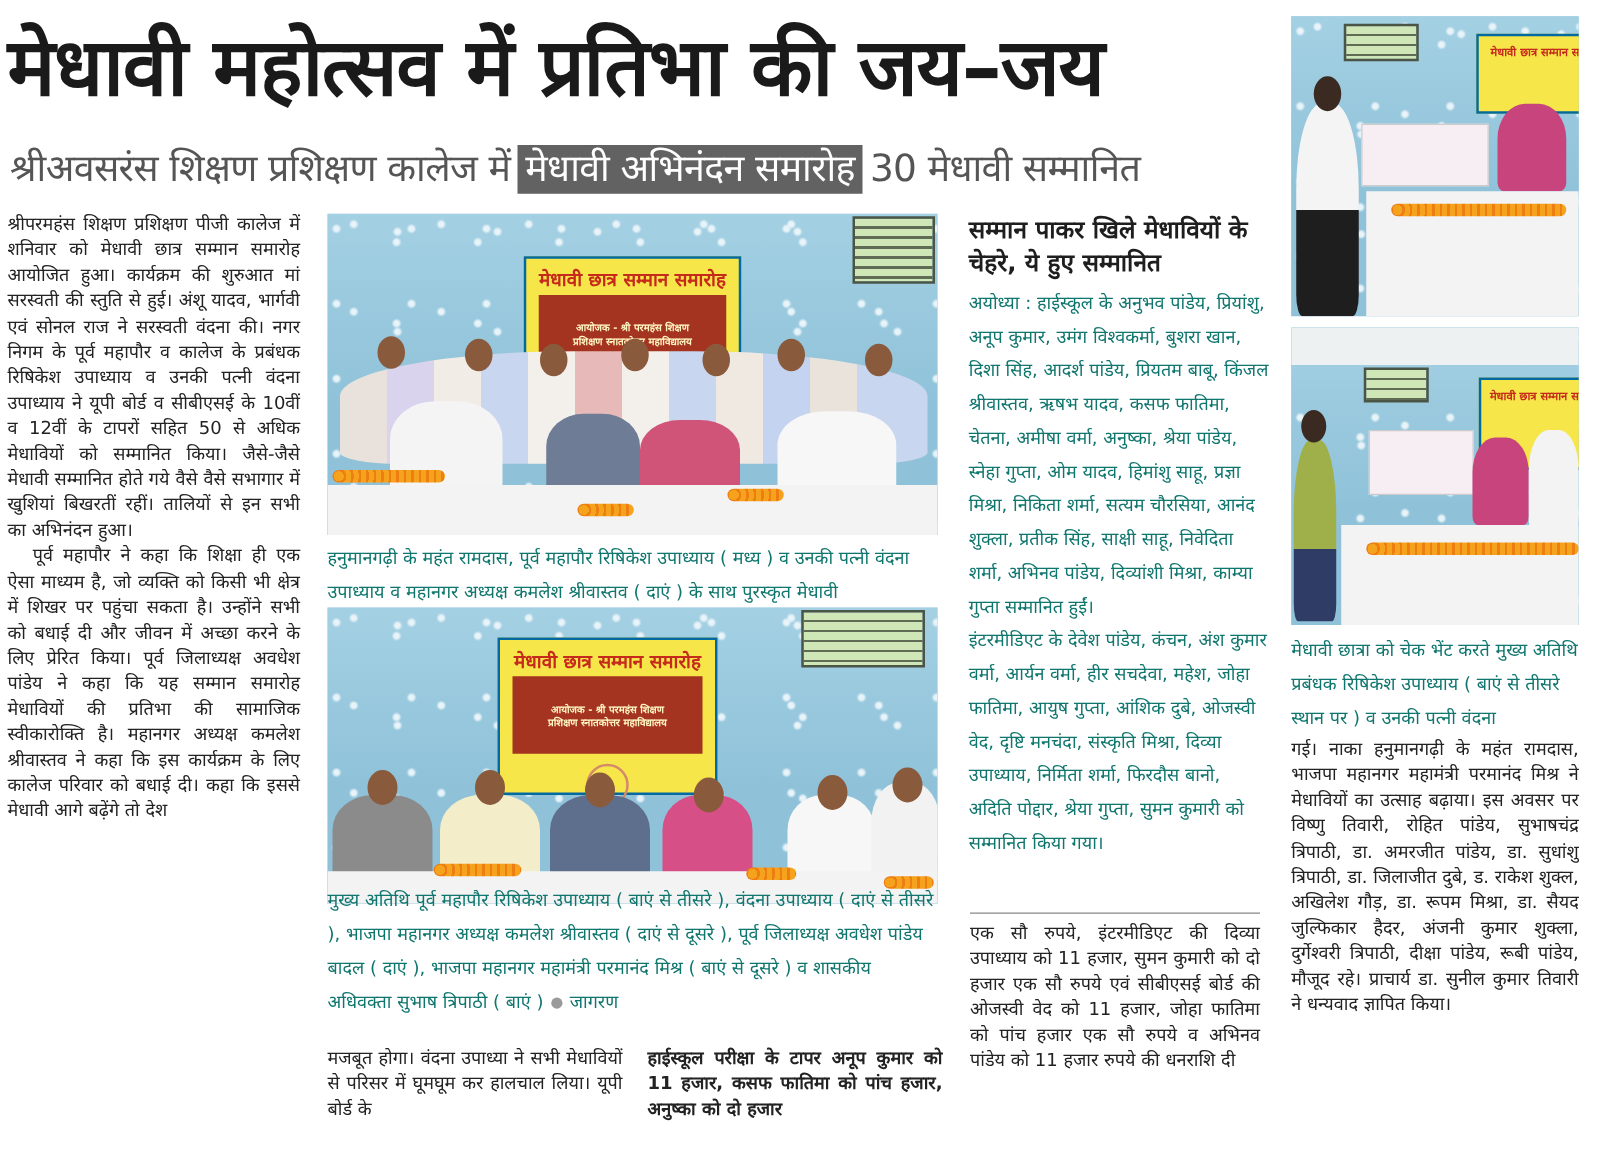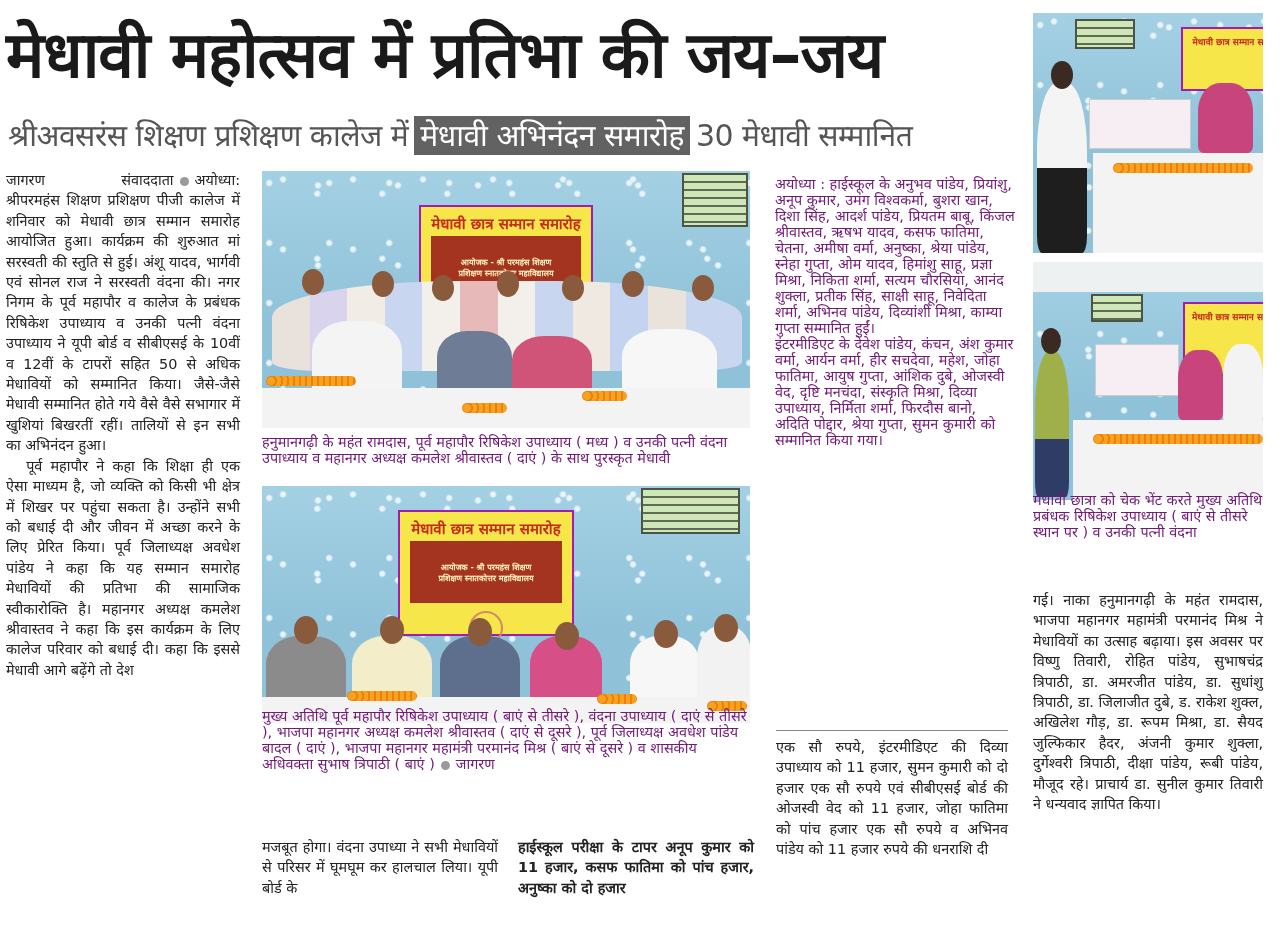--- a/index.html
+++ b/index.html
@@ -18,47 +18,44 @@
          margin: 0 6px; vertical-align: middle; }
   .photo { overflow: hidden; background: #9cc9dc; }
   .wall { position: absolute; inset: 0;
           background:
             radial-gradient(circle at 12% 20%, #e8f4f9 2px, transparent 4px),
             radial-gradient(circle at 30% 12%, #e8f4f9 2px, transparent 4px),
             radial-gradient(circle at 70% 18%, #e8f4f9 2px, transparent 4px),
             radial-gradient(circle at 85% 35%, #e8f4f9 2px, transparent 4px),
             linear-gradient(180deg, #a4d0e3 0%, #8fc2d9 60%, #8fc2d9 100%);
           background-size: 60px 60px, 70px 70px, 80px 80px, 65px 65px, 100% 100%; }
-  .banner { position: absolute; background: #f6e64a; border: 2px solid #a21caf; text-align: center;
+  .banner { position: absolute; background: #f6e64a; border: 2px solid #0369a1; text-align: center;
             font-weight: bold; color: #c62a1b; }
   .banner .bt { display:block; font-size: 15px; margin-top: 6px; }
   .banner .bs { display:block; margin: 3px 10px; background: #a4331f; color: #fff6c2; font-size: 8px; padding: 20px; }
   .window { position: absolute; background: repeating-linear-gradient(180deg, #cfe7b6 0 6px, #5f6b55 6px 8px); border: 2px solid #4b5545; }
   .table { position: absolute; left: 0; right: 0; bottom: 0; background: #f3f3f3; }
   .person { position: absolute; border-radius: 40% 40% 10% 10%; }
   .head { position: absolute; border-radius: 50%; background: #8a5a3c; }
   .marigold { position: absolute; height: 10px; border-radius: 6px;
               background: repeating-radial-gradient(circle at 5px 5px, #f5a21c 0 4px, #ef7e12 4px 6px); }
-  .caption { font-size: 14.4px; line-height: 16px; color: #701a75; }
+  .caption { font-size: 14.4px; line-height: 27px; color: #0f766e; }
   .sidehead { font-size: 19.5px; font-weight: bold; line-height: 27px; color: #1e1e1e; }
   .rule { height: 1px; background: #888; }
 </style>
 </head>
 <body>
 
 <div class="abs headline">मेधावी महोत्सव में प्रतिभा की जय–जय</div>
 
 <div class="abs subhead">
   <span>श्रीअवसरंस शिक्षण प्रशिक्षण कालेज में</span><span class="hl">मेधावी अभिनंदन समारोह</span><span>30 मेधावी सम्मानित</span>
 </div>
 
 <div class="abs col" style="left:6px; top:170px; width:234px;">
-  <p style="text-align-last: justify;">
-    <span>जागरण संवाददाता</span><span class="dot"></span><span>अयोध्या:</span>
-  </p>
   <p>श्रीपरमहंस शिक्षण प्रशिक्षण पीजी कालेज में शनिवार को मेधावी छात्र सम्मान समारोह आयोजित हुआ। कार्यक्रम की शुरुआत मां सरस्वती की स्तुति से हुई। अंशू यादव, भार्गवी एवं सोनल राज ने सरस्वती वंदना की। नगर निगम के पूर्व महापौर व कालेज के प्रबंधक रिषिकेश उपाध्याय व उनकी पत्नी वंदना उपाध्याय ने यूपी बोर्ड व सीबीएसई के 10वीं व 12वीं के टापरों सहित 50 से अधिक मेधावियों को सम्मानित किया। जैसे-जैसे मेधावी सम्मानित होते गये वैसे वैसे सभागार में खुशियां बिखरतीं रहीं। तालियों से इन सभी का अभिनंदन हुआ।</p>
   <p class="indent">पूर्व महापौर ने कहा कि शिक्षा ही एक ऐसा माध्यम है, जो व्यक्ति को किसी भी क्षेत्र में शिखर पर पहुंचा सकता है। उन्होंने सभी को बधाई दी और जीवन में अच्छा करने के लिए प्रेरित किया। पूर्व जिलाध्यक्ष अवधेश पांडेय ने कहा कि यह सम्मान समारोह मेधावियों की प्रतिभा की सामाजिक स्वीकारोक्ति है। महानगर अध्यक्ष कमलेश श्रीवास्तव ने कहा कि इस कार्यक्रम के लिए कालेज परिवार को बधाई दी। कहा कि इससे मेधावी आगे बढ़ेंगे तो देश</p>
 </div>
 
 <div class="abs photo" style="left:262px; top:171px; width:488px; height:257px;">
   <div class="wall"></div>
   <div class="window" style="right:2px; top:2px; width:62px; height:50px;"></div>
   <div class="banner" style="left:157px; top:34px; width:170px; height:120px;">
     <span class="bt">मेधावी छात्र सम्मान समारोह</span>
     <span class="bs">आयोजक - श्री परमहंस शिक्षण प्रशिक्षण स्नातकोत्तर महाविद्यालय</span>
@@ -113,20 +110,21 @@
 
 <div class="abs caption" style="left:262px; top:708px; width:490px;">
   <span>मुख्य अतिथि पूर्व महापौर रिषिकेश उपाध्याय ( बाएं से तीसरे ), वंदना उपाध्याय ( दाएं से तीसरे ), भाजपा महानगर अध्यक्ष कमलेश श्रीवास्तव ( दाएं से दूसरे ), पूर्व जिलाध्यक्ष अवधेश पांडेय बादल ( दाएं ), भाजपा महानगर महामंत्री परमानंद मिश्र ( बाएं से दूसरे ) व शासकीय अधिवक्ता सुभाष त्रिपाठी ( बाएं )</span><span class="dot"></span><span>जागरण</span>
 </div>
 
 <div class="abs col" style="left:262px; top:837px; width:236px;">मजबूत होगा। वंदना उपाध्या ने सभी मेधावियों से परिसर में घूमघूम कर हालचाल लिया। यूपी बोर्ड के</div>
 
 <div class="abs col" style="left:518px; top:837px; width:236px;font-weight:bold;">हाईस्कूल परीक्षा के टापर अनूप कुमार को 11 हजार, कसफ फातिमा को पांच हजार, अनुष्का को दो हजार</div>
 
 <div class="abs" style="left:775px; top:170px; width:240px;">
+  <div class="sidehead">सम्मान पाकर खिले मेधावियों के चेहरे, ये हुए सम्मानित</div>
   <div class="caption" style="margin-top:6px;">अयोध्या : हाईस्कूल के अनुभव पांडेय, प्रियांशु, अनूप कुमार, उमंग विश्वकर्मा, बुशरा खान, दिशा सिंह, आदर्श पांडेय, प्रियतम बाबू, किंजल श्रीवास्तव, ऋषभ यादव, कसफ फातिमा, चेतना, अमीषा वर्मा, अनुष्का, श्रेया पांडेय, स्नेहा गुप्ता, ओम यादव, हिमांशु साहू, प्रज्ञा मिश्रा, निकिता शर्मा, सत्यम चौरसिया, आनंद शुक्ला, प्रतीक सिंह, साक्षी साहू, निवेदिता शर्मा, अभिनव पांडेय, दिव्यांशी मिश्रा, काम्या गुप्ता सम्मानित हुईं।</div>
   <div class="caption">इंटरमीडिएट के देवेश पांडेय, कंचन, अंश कुमार वर्मा, आर्यन वर्मा, हीर सचदेवा, महेश, जोहा फातिमा, आयुष गुप्ता, आंशिक दुबे, ओजस्वी वेद, दृष्टि मनचंदा, संस्कृति मिश्रा, दिव्या उपाध्याय, निर्मिता शर्मा, फिरदौस बानो, अदिति पोद्दार, श्रेया गुप्ता, सुमन कुमारी को सम्मानित किया गया।</div>
 </div>
 
 <div class="abs rule" style="left:776px; top:730px; width:232px;"></div>
 
 <div class="abs col" style="left:776px; top:737px; width:232px;">एक सौ रुपये, इंटरमीडिएट की दिव्या उपाध्याय को 11 हजार, सुमन कुमारी को दो हजार एक सौ रुपये एवं सीबीएसई बोर्ड की ओजस्वी वेद को 11 हजार, जोहा फातिमा को पांच हजार एक सौ रुपये व अभिनव पांडेय को 11 हजार रुपये की धनराशि दी</div>
 
 <div class="abs photo" style="left:1033px; top:13px; width:230px; height:240px;">
   <div class="wall"></div>
@@ -151,15 +149,15 @@
   </div>
   <div class="person" style="left:2px; top:90px; width:34px; height:145px; background: linear-gradient(180deg,#9fb04a 0 60%,#2e3c66 60% 100%);"></div>
   <div class="head" style="left:8px; top:66px; width:20px; height:26px; background:#3b2a22;"></div>
   <div class="abs" style="left:62px; top:82px; width:82px; height:50px; background:#f6eef3; border:1px solid #ccc;"></div>
   <div class="person" style="left:145px; top:88px; width:45px; height:70px; background:#c7457c;"></div>
   <div class="person" style="left:190px; top:82px; width:40px; height:80px; background:#f3f3f3;"></div>
   <div class="table" style="height:80px; left:40px;"></div>
   <div class="marigold" style="left:60px; top:172px; width:170px;"></div>
 </div>
 
-<div class="abs caption" style="left:1033px; top:492px; width:236px;">मेधावी छात्रा को चेक भेंट करते मुख्य अतिथि प्रबंधक रिषिकेश उपाध्याय ( बाएं से तीसरे स्थान पर ) व उनकी पत्नी वंदना</div>
+<div class="abs caption" style="left:1033px; top:508px; width:236px;">मेधावी छात्रा को चेक भेंट करते मुख्य अतिथि प्रबंधक रिषिकेश उपाध्याय ( बाएं से तीसरे स्थान पर ) व उनकी पत्नी वंदना</div>
 
 <div class="abs col" style="left:1033px; top:590px; width:230px;">गई। नाका हनुमानगढ़ी के महंत रामदास, भाजपा महानगर महामंत्री परमानंद मिश्र ने मेधावियों का उत्साह बढ़ाया। इस अवसर पर विष्णु तिवारी, रोहित पांडेय, सुभाषचंद्र त्रिपाठी, डा. अमरजीत पांडेय, डा. सुधांशु त्रिपाठी, डा. जिलाजीत दुबे, ड. राकेश शुक्ल, अखिलेश गौड़, डा. रूपम मिश्रा, डा. सैयद जुल्फिकार हैदर, अंजनी कुमार शुक्ला, दुर्गेश्वरी त्रिपाठी, दीक्षा पांडेय, रूबी पांडेय, मौजूद रहे। प्राचार्य डा. सुनील कुमार तिवारी ने धन्यवाद ज्ञापित किया।</div>
 
 </body></html>

